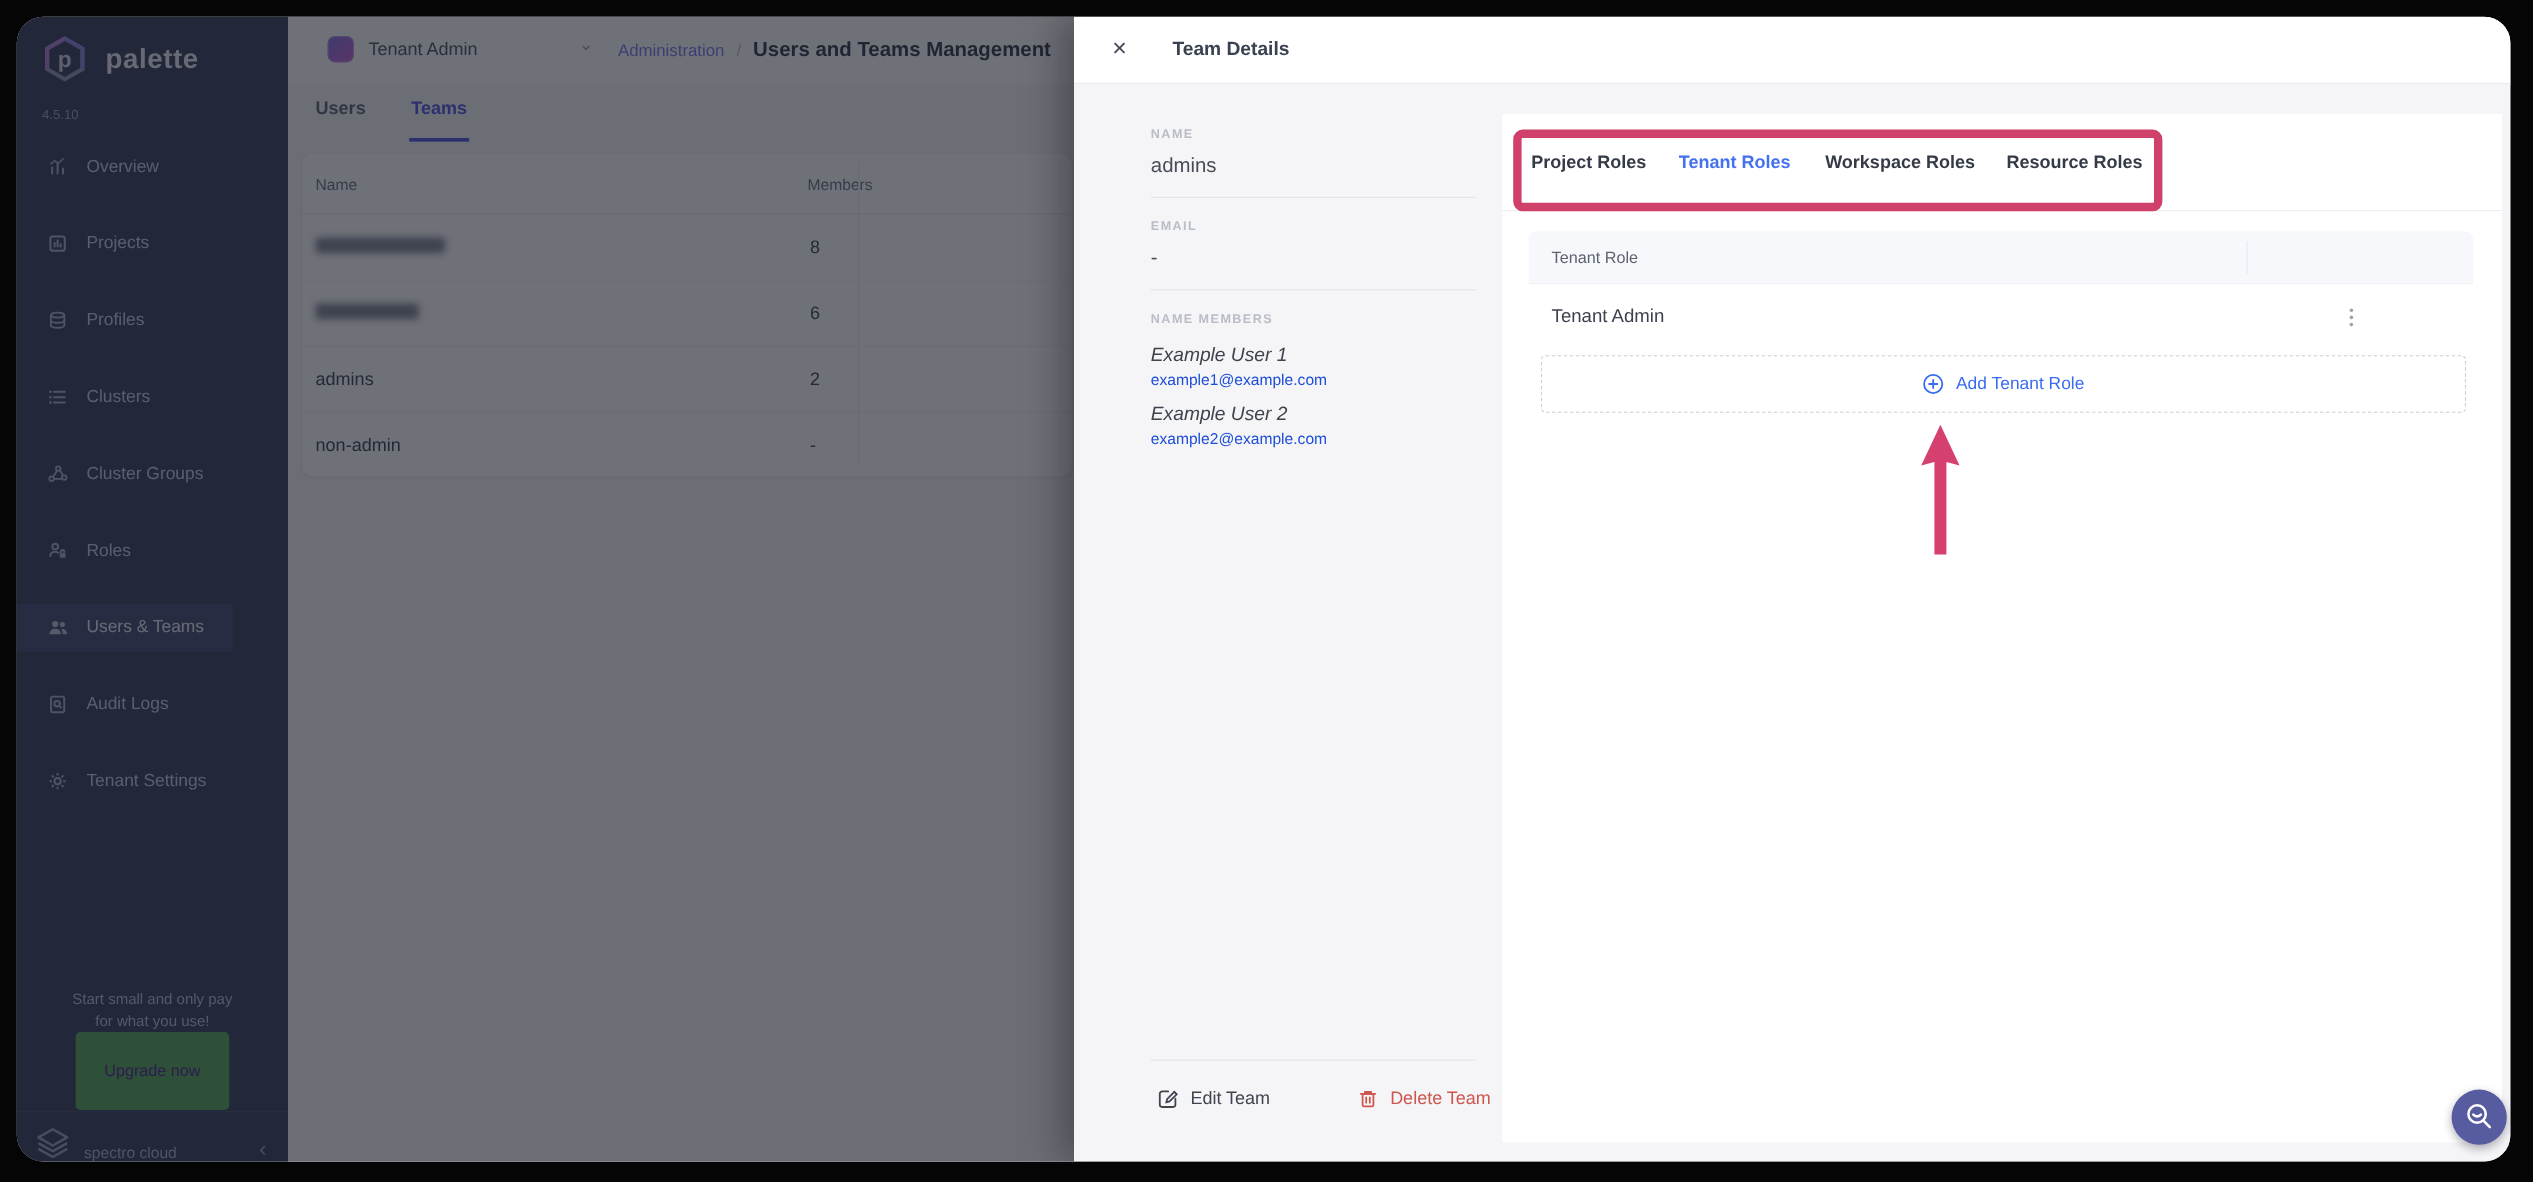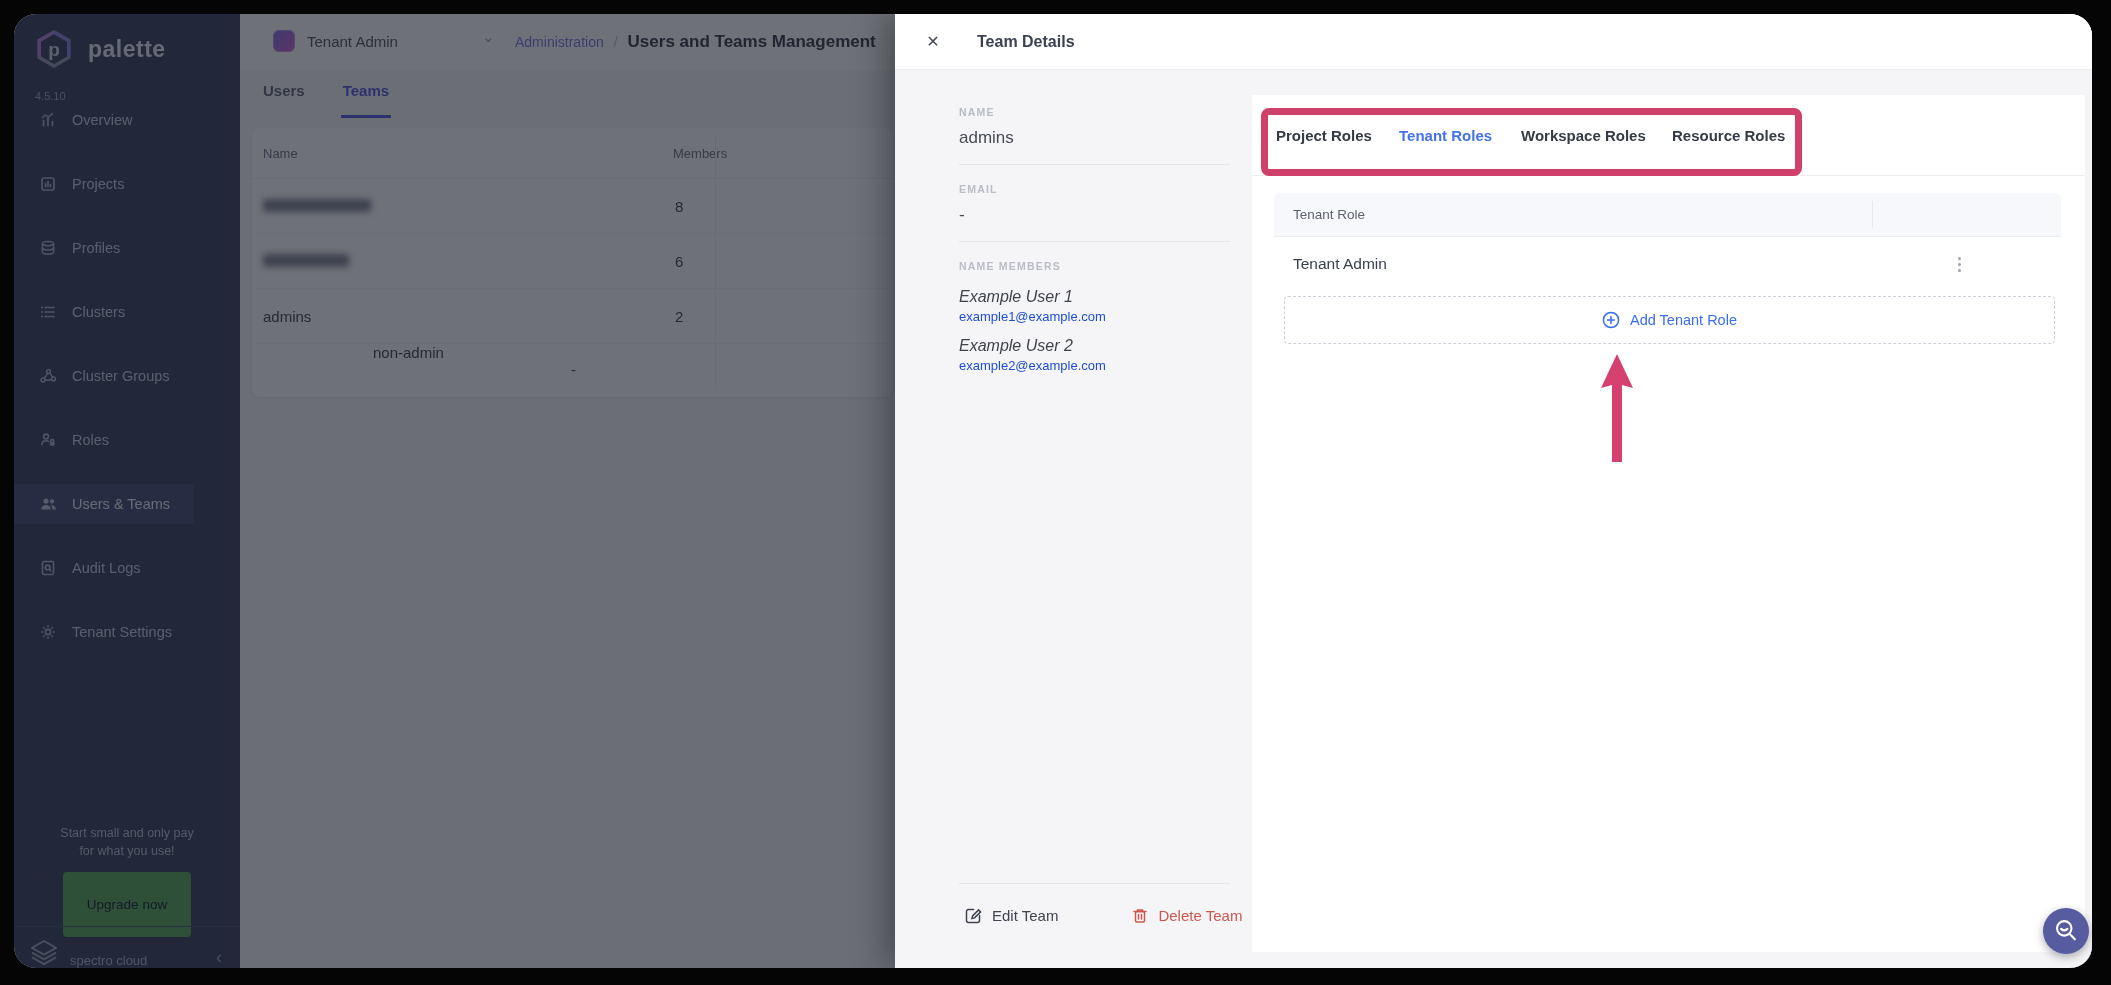--- a/index.html
+++ b/index.html
@@ -11,30 +11,30 @@
     position:absolute;left:14px;top:14px;width:2078px;height:954px;
     border-radius:22px;overflow:hidden;background:#f3f4f7;
   }
   
   .sidebar{
     position:absolute;left:0;top:0;width:226px;height:954px;background:#333a5a;z-index:2;
   }
   .logo-row{position:absolute;left:18px;top:12px;display:flex;align-items:center;gap:12px;}
   .logo-text{font-size:23px;font-weight:600;color:#e6e8f2;letter-spacing:.5px;}
   .version{position:absolute;left:21px;top:76px;font-size:11px;color:#9ba1b8;}
-  .nav{position:absolute;left:0;top:86px;width:180px;}
+  .nav{position:absolute;left:0;top:105px;width:180px;}
   .nav-item{height:40px;margin-bottom:24px;display:flex;align-items:center;gap:14px;padding-left:24px;cursor:pointer;}
   .nav-item .nav-label{font-size:14.5px;color:#c6cbdd;}
   .nav-item.active{background:#3f4870;}
   .nav-item.active .nav-label{color:#e8eaf4;}
   .nav-icon{width:20px;height:20px;display:flex;align-items:center;justify-content:center;flex:none;}
   .promo{position:absolute;left:0;top:810px;width:226px;text-align:center;}
   .promo-line{font-size:12.5px;color:#b7bdd0;line-height:18px;}
   .upgrade-btn{
-    display:inline-block;margin-top:12px;background:#52a355;color:#0f172a;border:none;border-radius:4px;
+    display:inline-block;background:#52a355;color:#4c1d95;border:none;border-radius:4px;
     font-size:13.5px;padding:25px 24px;font-family:inherit;cursor:pointer;
   }
   .side-footer{position:absolute;left:0;top:912px;width:226px;height:42px;border-top:1px solid #454d6e;display:flex;align-items:flex-end;padding:0 14px;box-sizing:border-box;gap:10px;}
   .brand-text{font-size:13px;color:#aab0c4;flex:1;}
   .collapse{color:#9aa0b5;font-size:18px;cursor:pointer;padding:0 4px;}
   .topbar{position:absolute;left:226px;top:0;right:0;height:56px;background:#fbfbfd;border-bottom:1px solid #e7e8ee;z-index:1;}
   .scope{position:absolute;left:33px;top:16px;display:flex;align-items:center;gap:12px;cursor:pointer;}
   .scope-badge{width:22px;height:22px;border-radius:6px;background:linear-gradient(135deg,#7b6ce0,#c95fd0);box-shadow:inset 0 0 0 1px rgba(255,255,255,.25);}
   .scope-label{font-size:15px;color:#4a5060;}
   .scope-caret{position:absolute;left:242px;top:14px;color:#9aa0ae;font-size:15px;cursor:pointer;}
@@ -45,21 +45,21 @@
   .content{position:absolute;left:226px;top:56px;right:0;bottom:0;background:#f3f4f7;z-index:1;}
   .page-tabs{position:absolute;left:21px;top:2px;display:flex;gap:34px;}
   .page-tab{font-size:15px;font-weight:600;color:#5b6270;padding:10px 2px 16px;cursor:pointer;}
   .page-tab.active{color:#4e55e0;border-bottom:3px solid #4e55e0;}
   .teams-table{position:absolute;left:12px;top:58px;width:641px;height:269px;background:#fbfbfd;border-radius:8px;box-shadow:0 1px 3px rgba(40,45,60,.08);}
   .tt-head{height:50px;display:flex;align-items:center;border-bottom:1px solid #ebecf1;}
   .tt-col-name{padding-left:11px;width:410px;font-size:13px;color:#6a7080;}
   .tt-col-members{font-size:13px;color:#6a7080;}
   .tt-vline{position:absolute;left:463px;top:8px;bottom:8px;width:1px;background:#ebecf1;}
   .tt-row{height:54px;display:flex;align-items:center;border-bottom:1px solid #f0f1f5;cursor:pointer;}
-  .tt-row:last-child{border-bottom:none;flex-direction:column;}
+  .tt-row:last-child{border-bottom:none;}
   .tt-name{padding-left:11px;width:410px;font-size:15px;color:#3a404e;}
   .tt-members{font-size:15px;color:#3a404e;padding-left:2px;}
   .blur-pill{display:inline-block;height:13px;border-radius:3px;background:#7e8391;filter:blur(3px);}
   .pill-a{width:108px;} .pill-b{width:86px;}
   
   .dim{position:absolute;inset:0;background:rgba(25,28,38,.62);z-index:5;}
   
   .modal{position:absolute;left:881px;top:0;width:1197px;height:954px;background:#f5f5f7;z-index:10;box-shadow:-10px 0 30px rgba(10,12,18,.35);}
   .modal-header{position:absolute;left:0;top:0;width:100%;height:56px;background:#ffffff;border-bottom:1px solid #ececf0;box-sizing:border-box;}
   .modal-close{position:absolute;left:24px;top:14px;width:28px;height:28px;border:none;background:none;font-size:16px;color:#454b58;cursor:pointer;font-family:inherit;line-height:28px;padding:0;}

